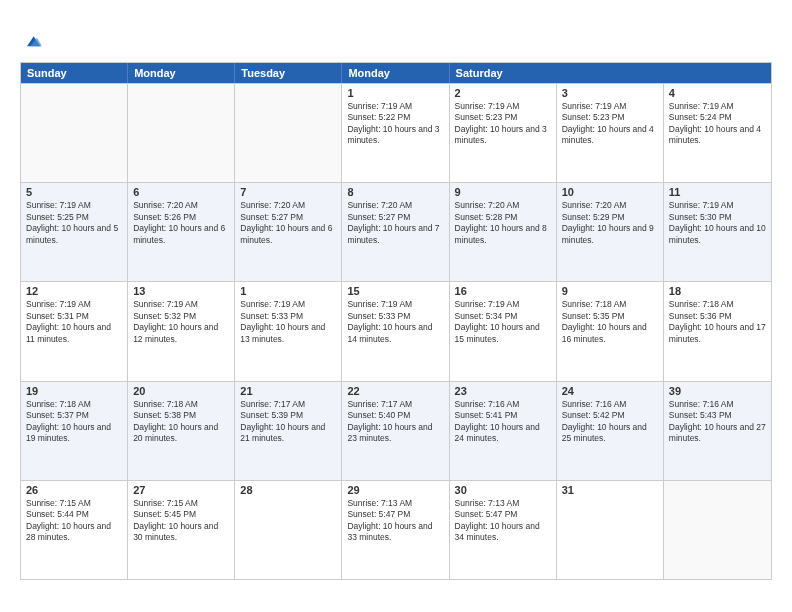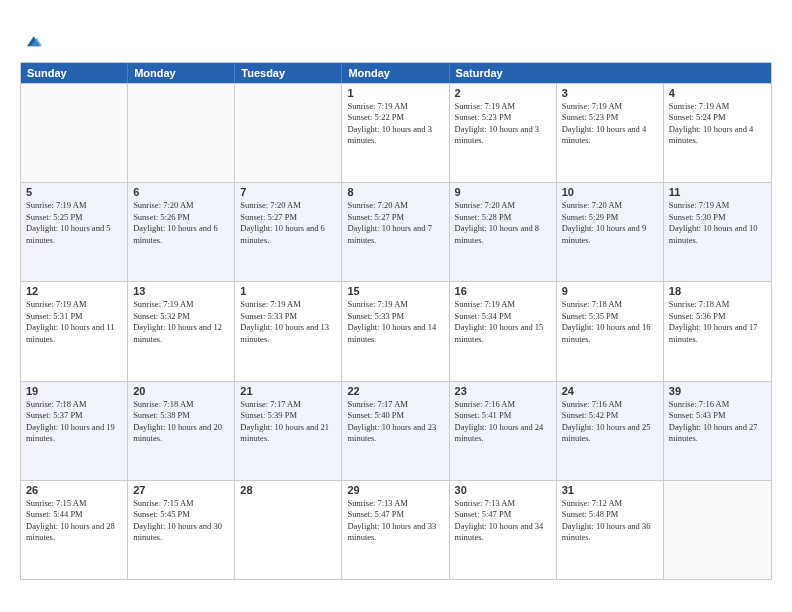--- a/index.html
+++ b/index.html
@@ -105,21 +105,20 @@
     .day-num {
       font-size: 11px;
       font-weight: bold;
       color: #333;
       margin-bottom: 2px;
     }
     .cell-info {
       font-size: 8.5px;
       line-height: 1.35;
       color: #333;
-      font-family: Liberation Serif, serif;
     }
   </style>
 </head>
 <body>
 
 <div class="page">
   <div class="header">
     <div class="logo">
       <div class="logo-text">
         <span class="logo-general"></span>
@@ -329,21 +328,18 @@
 Daylight: 10 hours and 33 minutes.</div>
           </div>
           <div class="cal-cell">
             <div class="day-num">30</div>
             <div class="cell-info" style="white-space: pre-line;">Sunrise: 7:13 AM
 Sunset: 5:47 PM
 Daylight: 10 hours and 34 minutes.</div>
           </div>
           <div class="cal-cell">
             <div class="day-num">31</div>
-            <div class="cell-info" style="white-space: pre-line;">Sunrise: 7:12 AM
-Sunset: 5:48 PM
-Daylight: 10 hours and 36 minutes.</div>
           </div>
           <div class="cal-cell empty"></div>
         </div>
       </div>
   </div>
 </div>
 
 </body></html>

